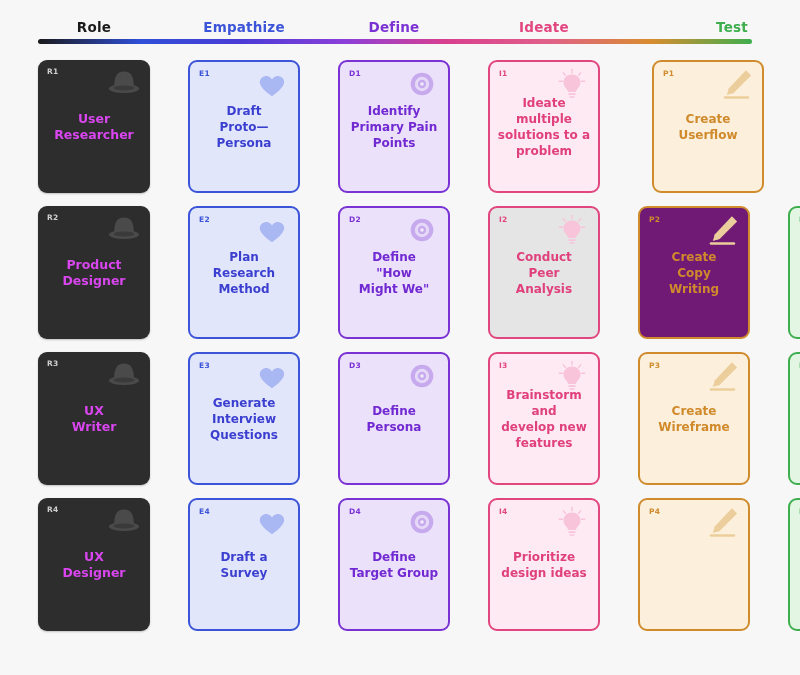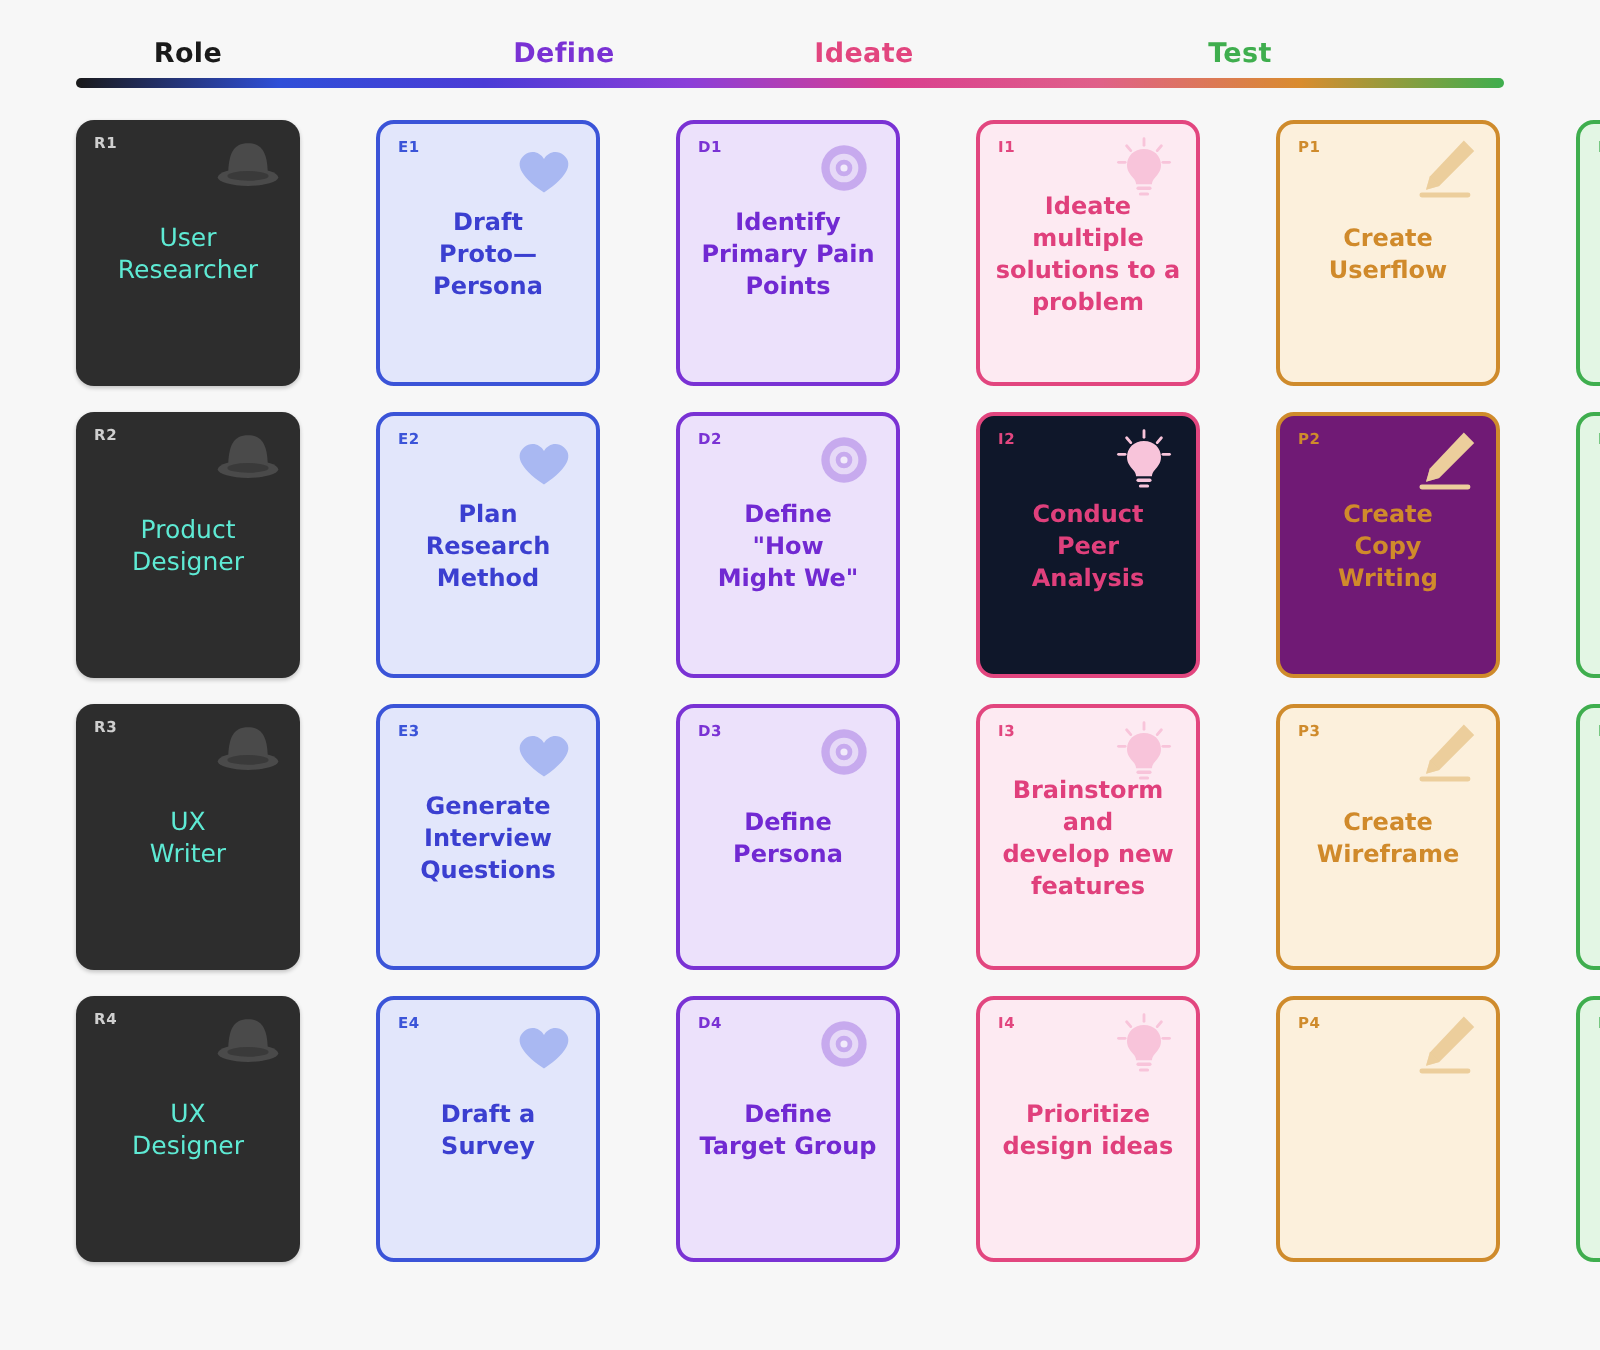--- a/index.html
+++ b/index.html
@@ -110,33 +110,34 @@
     right: 6px;
     top: 50%;
     transform: translateY(-50%);
     text-align: center;
     font-size: 12px;
     font-weight: bold;
     line-height: 16px;
     white-space: pre-line;
   }
   .card.role .card-title {
-    color: #5eead4;
+    color: #d946ef;
     font-size: 12.5px;
-    font-weight: normal;
+    font-weight: bold;
   }
 </style>
 </head>
 <body>
 
 <div id="board">
 
   <div id="header-row">
       <div class="col-head role-head" style="color: rgb(26, 26, 26);">Role</div>
       <div class="col-gap"></div>
+      <div class="col-head" style="color: rgb(59, 84, 216);">Empathize</div>
       <div class="col-gap"></div>
       <div class="col-head" style="color: rgb(122, 50, 212);">Define</div>
       <div class="col-gap"></div>
       <div class="col-head" style="color: rgb(226, 70, 127);">Ideate</div>
       <div class="col-gap"></div>
       <div class="col-gap"></div>
       <div class="col-head" style="color: rgb(63, 174, 78);">Test</div>
     </div>
 
   <div id="gradient-bar" style="background: linear-gradient(to right, rgb(26, 26, 26), rgb(47, 79, 216), rgb(75, 59, 214), rgb(139, 63, 217), rgb(217, 63, 143), rgb(224, 96, 138), rgb(217, 140, 47), rgb(63, 174, 78));"></div>
@@ -197,21 +198,21 @@
               <rect x="16" y="27.8" width="8" height="1.8" rx=".9" fill="#f8c4da"></rect>
               <rect x="17.3" y="31" width="5.4" height="1.6" rx=".8" fill="#f8c4da"></rect>
             </svg>
           </div>
           <div class="card-title" style="color: rgb(224, 64, 124);">Ideate
 multiple
 solutions to a
 problem</div>
         </div>
         <div class="cellgap"></div>
-        <div class="card task" style="background: rgb(252, 240, 220); border-color: rgb(207, 139, 44);">
+        <div class="card task" style="background: rgb(252, 240, 220); border-color: rgb(207, 139, 44); margin-left: 14px;">
           <div class="card-id" style="color: rgb(207, 139, 44);">P1</div>
           <div class="card-icon">
             <svg viewBox="0 0 40 36">
               <path d="M30.5 3.5 L36 9 L17.5 27.5 L10.5 29.5 L12.5 22.5 Z" fill="#ecce9c"></path>
               <path d="M12.5 22.5 L10.5 29.5 L17.5 27.5 Z" fill="#ecce9c" fill-opacity=".72"></path>
               <rect x="7" y="31" width="27" height="2.6" rx="1.3" fill="#ecce9c"></rect>
             </svg>
           </div>
           <div class="card-title" style="color: rgb(208, 138, 43);">Create
 Userflow</div>
@@ -258,21 +259,21 @@
               <circle cx="20" cy="18" r="7.6" fill="#ffffff" fill-opacity=".55"></circle>
               <circle cx="20" cy="18" r="4.4" fill="#c7aaee"></circle>
               <circle cx="20" cy="18" r="1.9" fill="#ffffff" fill-opacity=".75"></circle>
             </svg>
           </div>
           <div class="card-title" style="color: rgb(113, 41, 210);">Define
 "How
 Might We"</div>
         </div>
         <div class="cellgap"></div>
-        <div class="card task" style="background: #0f172a; border-color: rgb(226, 70, 127);">
+        <div class="card task" style="background: #e5e5e5; border-color: rgb(226, 70, 127);">
           <div class="card-id" style="color: rgb(226, 70, 127);">I2</div>
           <div class="card-icon">
             <svg viewBox="0 0 40 36">
               <g stroke="#f8c4da" stroke-width="1.5" stroke-linecap="round">
                 <line x1="20" y1="2.5" x2="20" y2="6"></line>
                 <line x1="10.8" y1="6.2" x2="13" y2="8.8"></line>
                 <line x1="29.2" y1="6.2" x2="27" y2="8.8"></line>
                 <line x1="6.5" y1="15" x2="10" y2="15"></line>
                 <line x1="33.5" y1="15" x2="30" y2="15"></line>
               </g>

